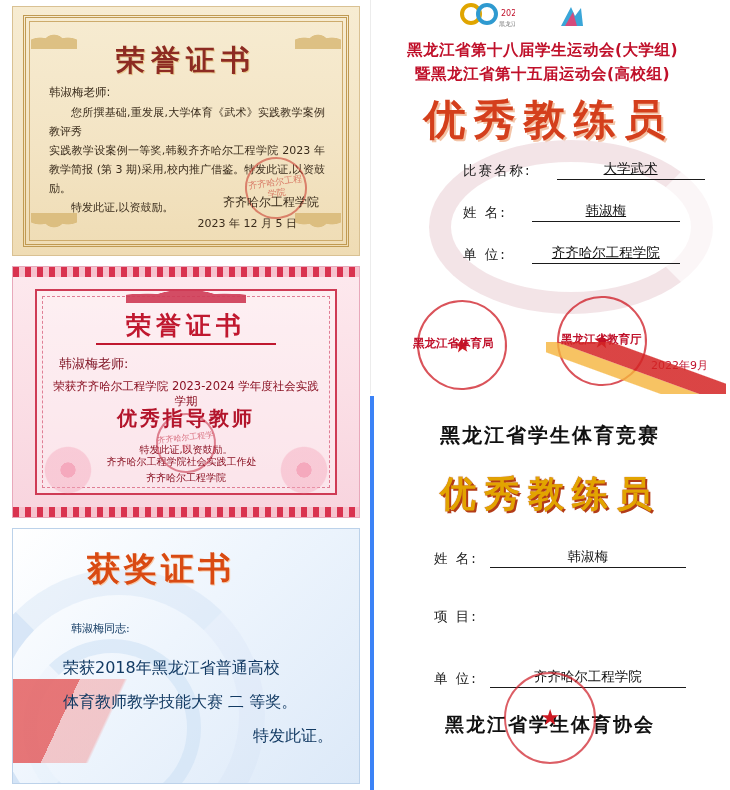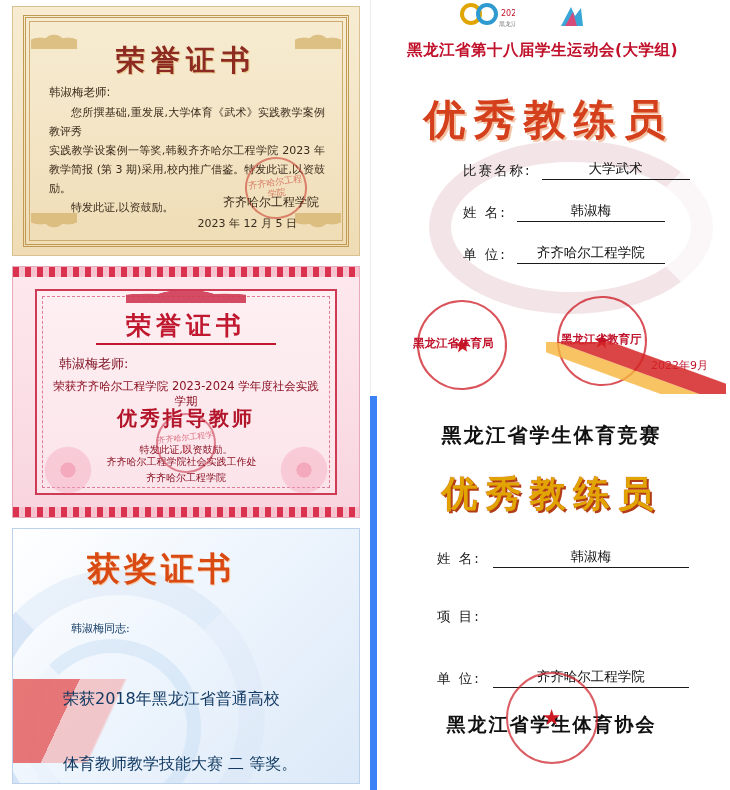--- a/index.html
+++ b/index.html
@@ -201,21 +201,21 @@
   }
   #cert-award-blue .salutation {
     position: absolute; left: 58px; top: 92px;
     font-size: 11px; color: #123a63; font-family: "DejaVu Sans", sans-serif;
   }
   #cert-award-blue .body {
     position: absolute; left: 50px; right: 26px; top: 122px;
     font-size: 16px; line-height: 34px; color: #123a63;
     font-family: "DejaVu Sans", sans-serif;
   }
-  #cert-award-blue .body .l2 { display:block;margin-top:31px; }
+  #cert-award-blue .body .l2 { display:block; }
   #cert-award-blue .body .l3 { display:block; text-indent: 26px; text-align: right; }
 
   
   #cert-coach-main {
     left: 370px; top: 0px; width: 356px; height: 394px;
     background: #ffffff;
     border-left: 1px solid #ececec;
   }
   #cert-coach-main .logos {
     position: absolute; left: 0; right: 0; top: 2px; height: 34px;
@@ -256,21 +256,21 @@
     font-size: 13.5px; color: #1a1a1a; letter-spacing: 2px; white-space: nowrap;
   }
   .field-line {
     border-bottom: 1px solid #1b1b1b;
     text-align: center; font-size: 13.5px; color: #111;
     padding-bottom: 1px;
   }
   #cert-coach-main .row-a { left: 92px; top: 160px; }
   #cert-coach-main .row-b { left: 92px; top: 202px; }
   #cert-coach-main .row-c { left: 92px; top: 244px; }
-  #cert-coach-main .field-line { width: 148px; margin-left: 10px; }
+  #cert-coach-main .field-line { width: 148px; margin-left: 25px; text-decoration: underline; }
   #cert-coach-main .seal-left,
   #cert-coach-main .seal-right {
     position: absolute; width: 86px; height: 86px; border-radius: 50%;
     border: 2.5px solid rgba(205,25,35,.75);
     color: rgba(205,25,35,.85); font-size: 8px;
     display:flex; align-items:center; justify-content:center; text-align:center;
     font-family: "DejaVu Sans", sans-serif;
   }
   #cert-coach-main .seal-left { left: 46px; top: 300px; transform: rotate(-5deg); }
   #cert-coach-main .seal-right { left: 186px; top: 296px; transform: rotate(4deg); }
@@ -292,21 +292,21 @@
   #cert-coach-main .ribbon {
     position: absolute; right: 0; bottom: 0; width: 180px; height: 52px;
     background: linear-gradient(200deg, rgba(212,36,36,.0) 0 35%, rgba(212,36,36,.85) 36% 52%, rgba(255,255,255,0) 53%),
                 linear-gradient(200deg, rgba(255,190,60,.0) 0 52%, rgba(245,180,60,.8) 53% 64%, rgba(255,255,255,0) 65%);
   }
 
   
   #cert-coach-second {
     left: 370px; top: 396px; width: 356px; height: 394px;
     background: #ffffff;
-    border-left: 7px solid #3b82f6;
+    border-left: 4px solid #3b82f6;
   }
   #cert-coach-second .heading {
     position: absolute; left: 0; right: 0; top: 26px; text-align: center;
     font-size: 20px; font-weight: 700; color: #111; letter-spacing: 2px;
     font-family: "DejaVu Sans", sans-serif;
   }
   #cert-coach-second .bigtitle {
     position: absolute; left: 0; right: 0; top: 74px; text-align: center;
     font-size: 36px; font-weight: 700; letter-spacing: 8px;
     color: #e2a400;
@@ -408,20 +408,21 @@
         </svg>
       </div>
       <div class="logo-b">
         <svg width="30" height="26" viewBox="0 0 30 26" xmlns="http://www.w3.org/2000/svg">
           <path d="M4 22 L14 3 L18 12 L24 4 L26 22 Z" fill="#3aa6d8"></path>
           <path d="M8 22 L16 8 L20 22 Z" fill="#d44b7c"></path>
         </svg>
       </div>
     </div>
     <div class="heading1">黑龙江省第十八届学生运动会(大学组)</div>
+    <div class="heading2">暨黑龙江省第十五届运动会(高校组)</div>
     <div class="bigtitle">优秀教练员</div>
     <div class="watermark"></div>
 
     <div class="field-row row-a">
       <span class="field-label">比赛名称:</span>
       <span class="field-line">大学武术</span>
     </div>
     <div class="field-row row-b">
       <span class="field-label">姓    名:</span>
       <span class="field-line">韩淑梅</span>

